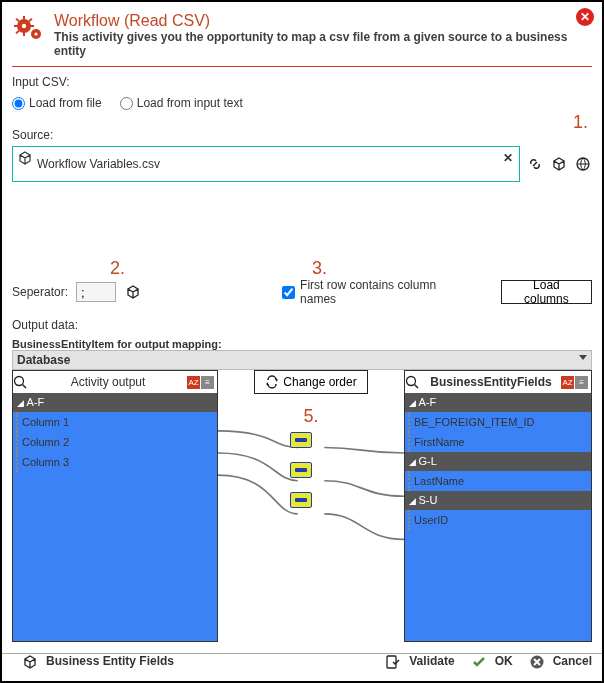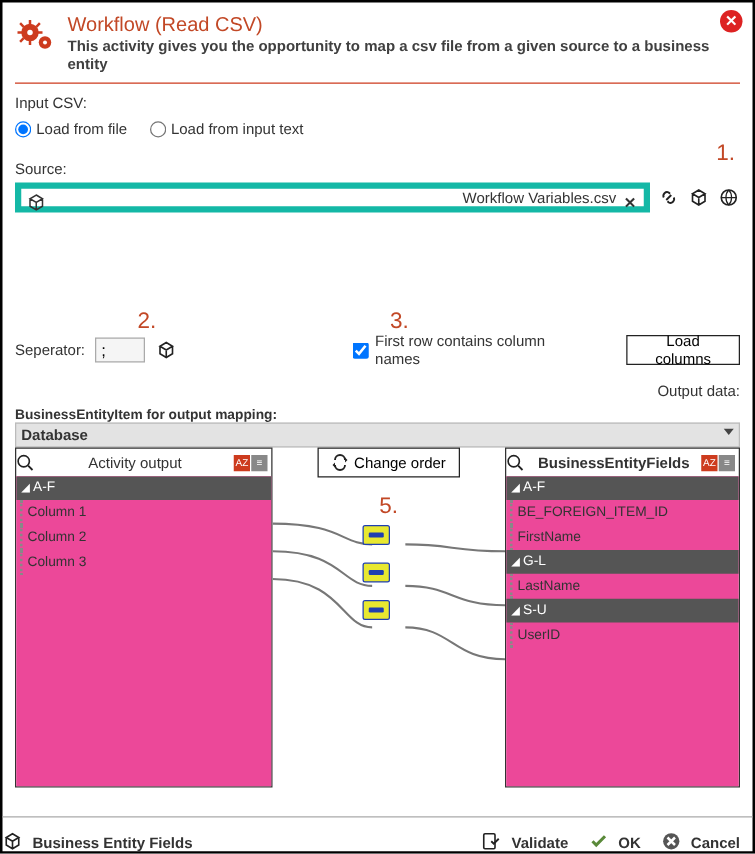--- a/index.html
+++ b/index.html
@@ -35,22 +35,22 @@
   .title { color:#c24826; font-size:16px; }
   .subtitle { color:#404040; font-size:12px;font-weight:bold; }
   .section { margin-top: 8px; }
   .section-label { font-size:12px; color:#333; margin-bottom:4px; }
   .radio-row { display:flex; gap:18px; align-items:center; padding:3px 0 10px 0; }
   .radio-row label { display:flex; align-items:center; gap:4px; }
   input[type=radio], input[type=checkbox] { margin:0; }
 
   .source-row { display:flex; align-items:center; gap:6px; position:relative; }
   .source-input {
-    flex:1; border:5px solid #14b8a6; height:24px; padding:0 22px 0 24px;
-    display:flex; align-items:center; position:relative;justify-content:flex-end;
+    flex:1; border:1px solid #14b8a6; height:36px; padding:0 22px 0 24px;
+    display:flex; align-items:center; position:relative;
   }
   .source-cube { position:absolute; left:4px; top:3px; }
   .clear-x { position:absolute; right:6px; top:4px; font-weight:bold; cursor:pointer; }
   .icon-btn { width:18px; height:18px; cursor:pointer; color:#333; display:inline-flex; align-items:center; justify-content:center; }
   .annot { color:#c24826; font-size:18px; font-weight:500; position:absolute; pointer-events:none; }
 
   .sep-row { display:flex; align-items:center; gap:40px; margin-top:96px; position:relative; }
   .sep-input { border:1px solid #aaa; width:40px; height:20px; padding:0 4px; background:#f5f5f5; }
   .checkbox-row { display:flex; align-items:center; gap:5px; }
   .btn {
@@ -74,37 +74,37 @@
   .panel-sort-icons { width:30px; display:flex; gap:1px; padding-right:2px; }
   .sort-icon { width:13px; height:13px; background:#cd3b1e; color:#fff; font-size:8px; display:flex; align-items:center; justify-content:center; }
   .group-header {
     background:#555; color:#fff; height:19px; line-height:19px; padding:0 4px; font-size:11px;
   }
   .group-header::before { content:"◢ "; font-size:9px; }
   .field-row {
     height:20px; line-height:20px; padding:0 4px; font-size:11px; border-left:2px dotted #888;
     margin-left:3px;
   }
-  .panel-body { overflow:hidden; flex:1; background:#ec4899; }
+  .panel-body { overflow:hidden; flex:1; background:#3b82f6; }
 
   .mid-col { flex:1; position:relative; display:flex; flex-direction:column; align-items:center; }
   .change-order { margin-top:0; }
   .connectors { position:absolute; top:0; left:0; right:0; bottom:0; pointer-events:none; }
   .node {
     position:absolute; width:22px; height:16px; background:#e8e830; border:1.5px solid #1f3fb0;
     border-radius:2px; display:flex; align-items:center; justify-content:center; pointer-events:auto; cursor:pointer;
   }
   .node::after { content:""; width:12px; height:4px; background:#1f3fb0; border-radius:1px; }
 
   .bottom-row { display:flex; align-items:center; gap:10px; margin-top:4px; }
   .always-box { display:flex; align-items:center; gap:4px; border:1px solid #555; padding:2px 6px; height:24px; }
 
   .footer {
     position:absolute; left:0; right:0; bottom:0; height:28px; border-top:1px solid #aaa;
-    display:flex; align-items:flex-end; padding:0 10px 0 0; gap:8px;
+    display:flex; align-items:flex-start; padding:0 10px 0 20px; gap:8px;
   }
   .footer .spacer { flex:1; }
   svg { display:block; }
 </style>
 </head>
 <body>
 
 <div class="dialog">
   <div class="close-btn">✕</div>
 
@@ -193,21 +193,21 @@
       </span>
     </div>
     <div class="checkbox-row" style="margin-left:100px;">
       <input type="checkbox" checked="" style="">
       <span>First row contains column names</span>
     </div>
     <button class="btn" style="margin-left:auto;">Load columns</button>
   </div>
 
   <div class="section" style="margin-top:12px;">
-    <div class="section-label" style="margin-bottom:0;text-align:right;">Output data:</div>
+    <div class="section-label" style="margin-bottom:0;">Output data:</div>
     <div class="mapping-head">BusinessEntityItem for output mapping:</div>
     <div style="position:relative;">
       <span class="annot" style="right:14px; top:0;">4.</span>
       <div class="db-bar">
         <span>Database</span>
         <span class="db-caret"></span>
       </div>
     </div>
 
     <div class="mapping-area">

